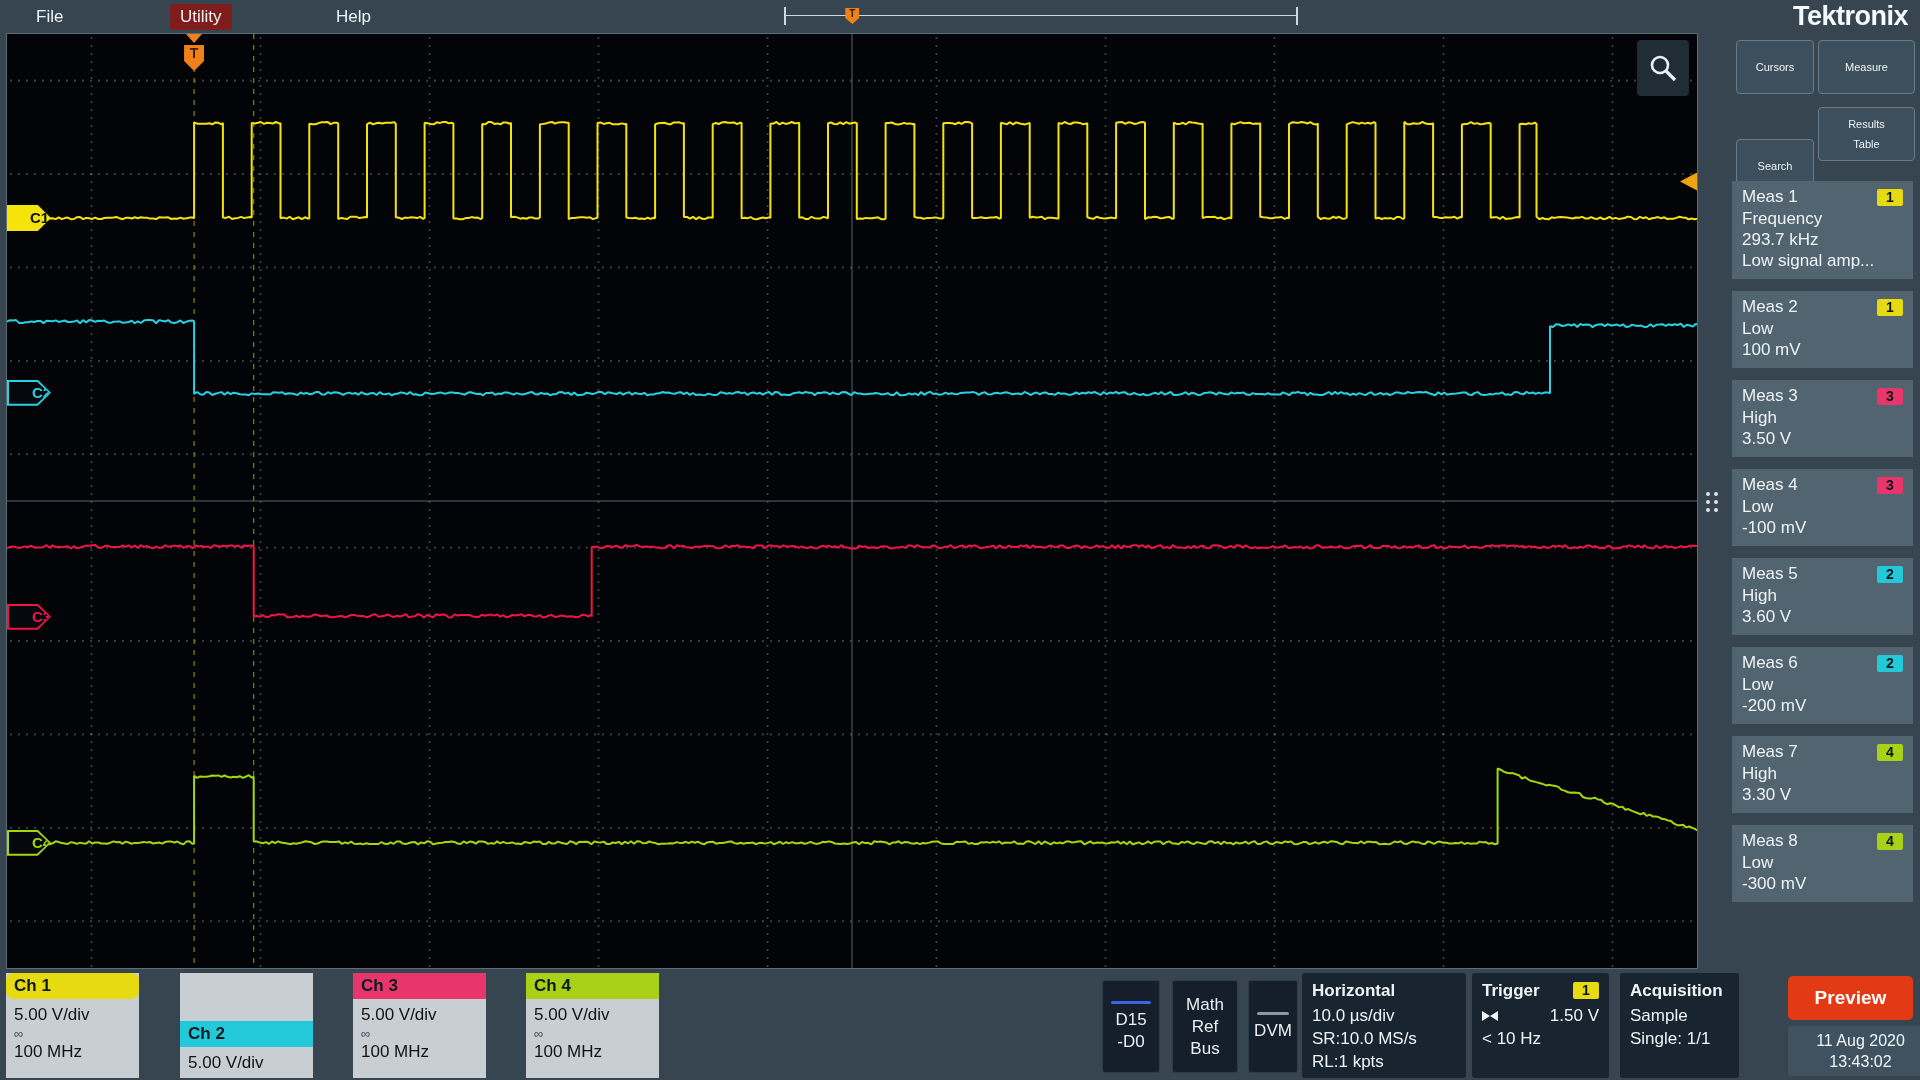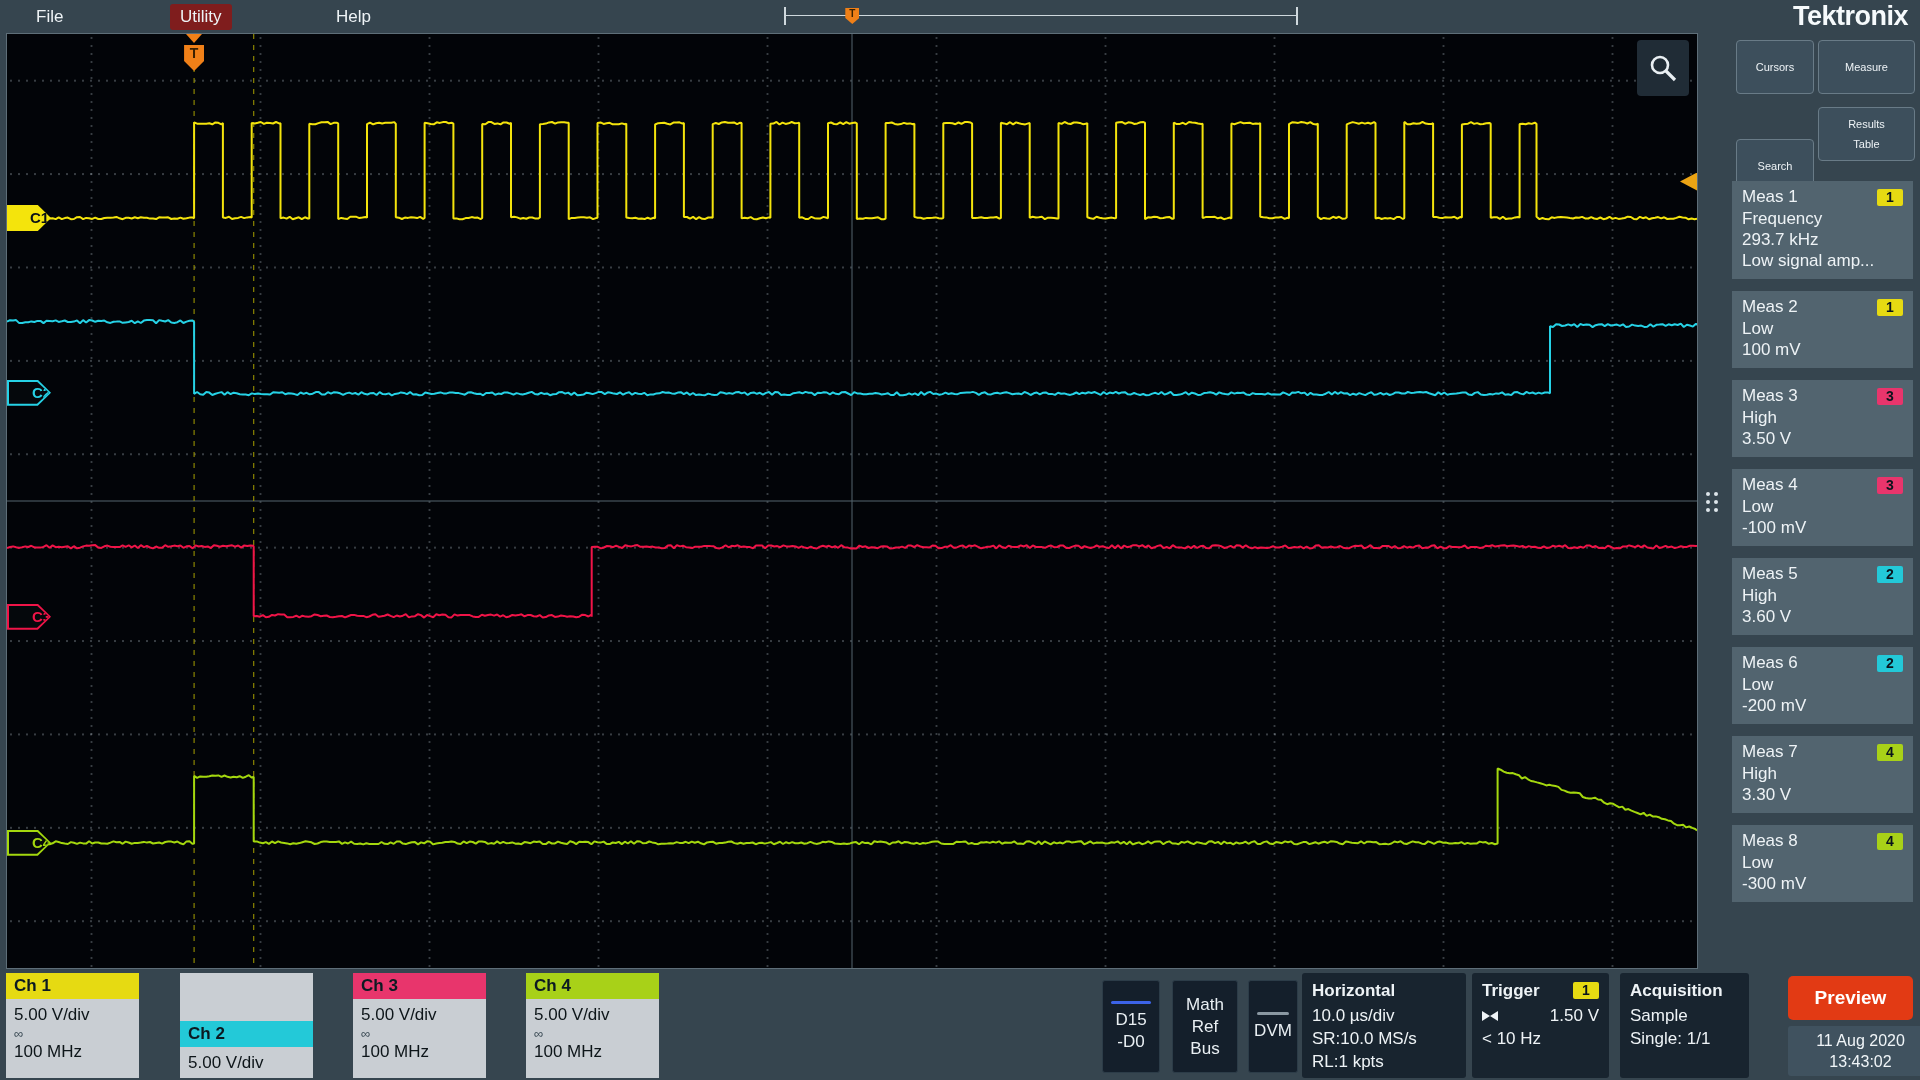--- a/index.html
+++ b/index.html
@@ -224,21 +224,21 @@
       <div class="meas-head">
           <span>Meas 8</span>
           <span class="badge" style="background: rgb(168, 209, 24);">4</span>
         </div>
       <div class="meas-line">Low</div>
       <div class="meas-line">-300 mV</div>
     </div>
   </div>
 
   <div class="chblock" style="left:6px;">
-    <div class="chhead" style="background: rgb(230, 218, 18);">
+    <div class="chhead" style="background: rgb(230, 218, 18); border-radius: 8px;">
         <span>Ch 1</span>
       </div>
     <div class="chbody">
       <div>5.00 V/div</div>
       <span class="bwicon">∞</span>
       <div>100 MHz</div>
     </div>
   </div>
   <div class="chblock" style="left:180px;">
     <div class="chhead" style="background: rgb(35, 201, 216); margin-top: 48px;">
@@ -301,21 +301,21 @@
     <div class="trig-row">
       <span class="bowtie">
           <i class="l"></i>
           <i class="r"></i>
         </span>
       <span>1.50 V</span>
     </div>
     <div>&lt; 10 Hz</div>
   </div>
 
-  <div class="dpanel" style="left:1620px;width:129px;">
+  <div class="dpanel" style="left:1620px;width:119px;">
     <div class="title">Acquisition</div>
     <div>Sample</div>
     <div>Single: 1/1</div>
   </div>
 
   <div class="preview-btn">Preview</div>
   <div class="datetime">
     <div>11 Aug 2020</div>
     <div>13:43:02</div>
   </div>

